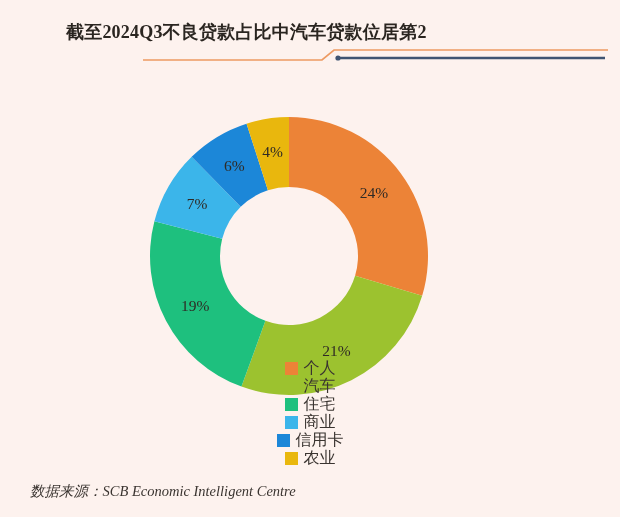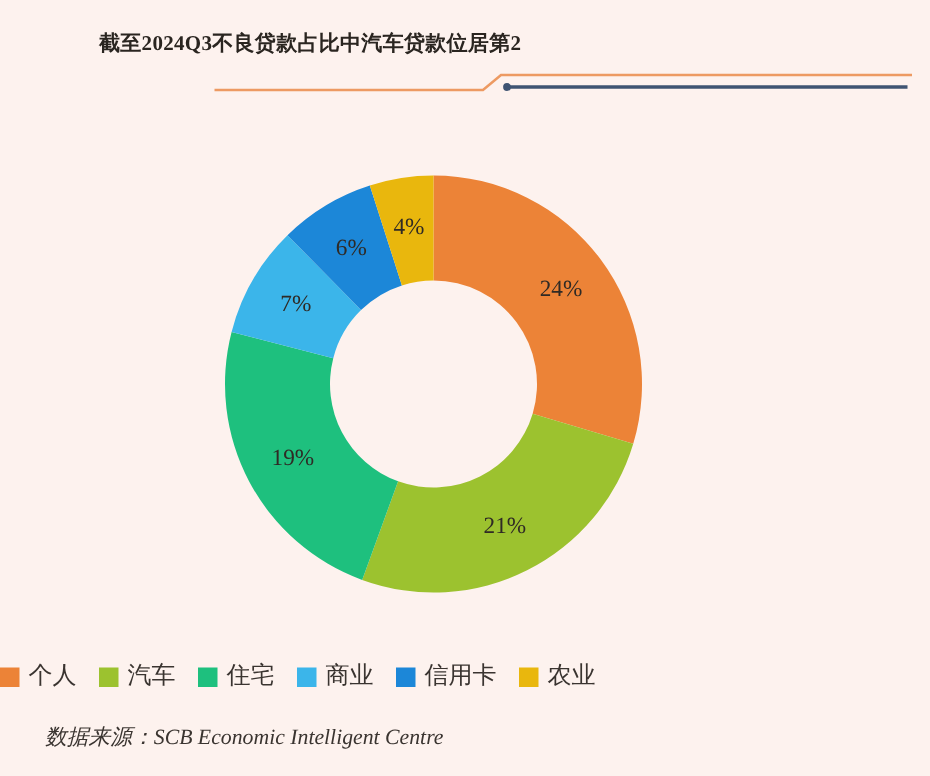--- a/index.html
+++ b/index.html
@@ -21,21 +21,21 @@
     left: 0;
     top: 0;
     width: 620px;
     height: 80px;
   }
   #page-title {
     position: absolute;
     left: 66px;
     top: 20px;
     font-family: "Liberation Serif", "DejaVu Serif", serif;
-    font-size: 14px;
+    font-size: 18px;
     font-weight: bold;
     color: #2a2520;
     letter-spacing: 0.2px;
     white-space: nowrap;
   }
   #title-divider {
     position: absolute;
     left: 0;
     top: 44px;
     width: 620px;
@@ -62,24 +62,24 @@
   }
 
   
   #legend {
     position: absolute;
     left: 0;
     top: 436px;
     width: 620px;
     height: 30px;
     display: flex;
-    flex-direction: row;
+    flex-direction: column;
     align-items: center;
-    justify-content: flex-start;
-    gap: 15px;
+    justify-content: flex-end;
+    gap: 2px;
   }
   .legend-item {
     display: flex;
     flex-direction: row;
     align-items: center;
     gap: 6px;
   }
   .legend-swatch {
     width: 13px;
     height: 13px;

